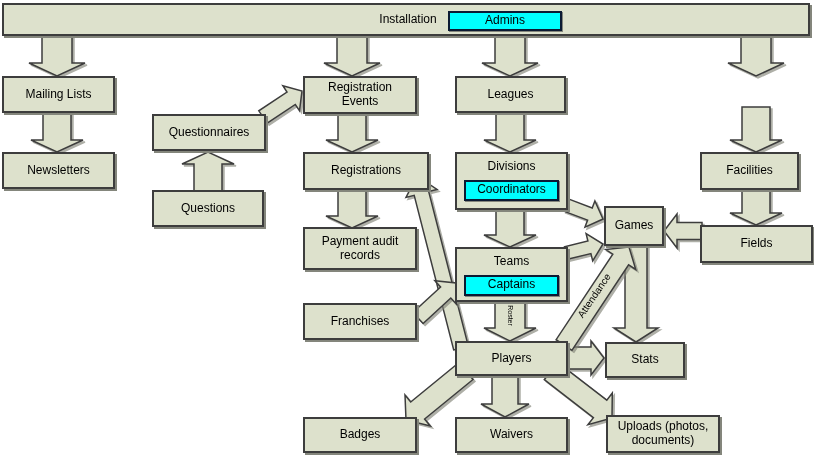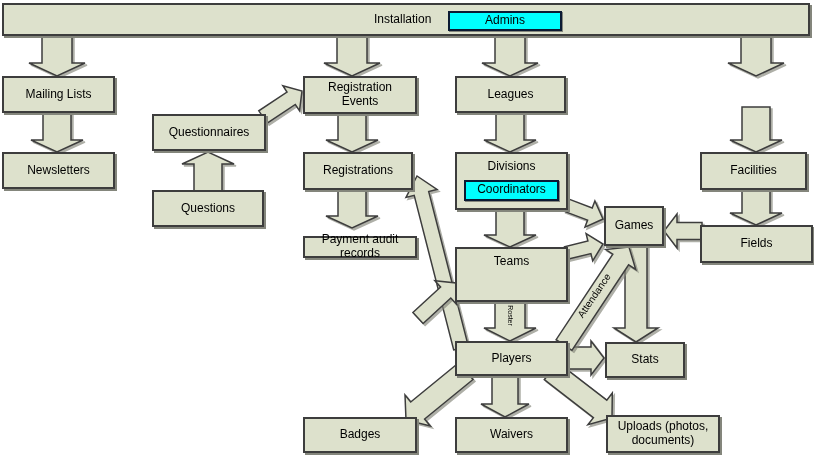--- a/index.html
+++ b/index.html
@@ -20,21 +20,21 @@
   }
   .node.col{flex-direction:column;justify-content:flex-start;padding-top:6px;gap:6px;}
   .hl{
     box-sizing:border-box;display:flex;align-items:center;justify-content:center;
     background:var(--hl-fill,#00ffff);
     border:2px solid var(--hl-border,#0b1a33);
     box-shadow:1px 1px 0 var(--shadow,rgba(130,132,120,.8));
     font-size:12px;width:95px;height:21px;
   }
   .bar{z-index:2;}
-  .bar .bar-label{position:absolute;left:370px;top:8px;width:68px;text-align:left;}
+  .bar .bar-label{position:absolute;left:370px;top:8px;width:68px;text-align:center;}
   .bar .hl{position:absolute;left:444px;top:6px;width:114px;height:20px;}
   #edges{position:absolute;left:0;top:0;z-index:1;}
   #edges polygon{
     fill:var(--node-fill,#dde1cc);
     stroke:var(--node-border,#3d3d3d);
     stroke-width:1.5;
     filter:drop-shadow(2px 2px 0 rgba(130,132,120,.65));
   }
   .edge-label{
     position:absolute;z-index:3;text-align:center;white-space:nowrap;
@@ -91,49 +91,53 @@
   <div class="node" style="left:152px;top:114px;width:114px;height:37px">
     <span>Questionnaires</span>
   </div>
   <div class="node" style="left:152px;top:190px;width:112px;height:37px">
     <span>Questions</span>
   </div>
 
   <div class="node" style="left:303px;top:76px;width:114px;height:38px">
     <span style="width:86px">Registration Events</span>
   </div>
-  <div class="node" style="left:303px;top:152px;width:110px;height:38px">
+  <div class="node" style="left:303px;top:152px;width:126px;height:38px">
     <span>Registrations</span>
   </div>
-  <div class="node" style="left:303px;top:236px;width:114px;height:22px">
+  <div class="node" style="left:303px;top:227px;width:114px;height:43px">
     <span style="width:92px">Payment audit records</span>
+  </div>
+  <div class="node" style="left:303px;top:303px;width:114px;height:37px">
+    <span>Franchises</span>
   </div>
 
   <div class="node" style="left:455px;top:76px;width:111px;height:37px">
     <span>Leagues</span>
   </div>
   <div class="node col" style="left:455px;top:152px;width:113px;height:58px">
     <span>Divisions</span>
     <span class="hl">Coordinators</span>
   </div>
   <div class="node col" style="left:455px;top:247px;width:113px;height:55px">
     <span>Teams</span>
+    <span class="hl">Captains</span>
   </div>
   <div class="node" style="left:455px;top:341px;width:113px;height:35px">
     <span>Players</span>
   </div>
 
   <div class="node" style="left:604px;top:206px;width:60px;height:40px">
     <span>Games</span>
   </div>
   <div class="node" style="left:605px;top:342px;width:80px;height:36px">
     <span>Stats</span>
   </div>
 
-  <div class="node" style="left:700px;top:152px;width:107px;height:38px">
+  <div class="node" style="left:700px;top:152px;width:99px;height:38px">
     <span>Facilities</span>
   </div>
   <div class="node" style="left:700px;top:225px;width:113px;height:38px">
     <span>Fields</span>
   </div>
 
   <div class="node" style="left:303px;top:417px;width:114px;height:36px">
     <span>Badges</span>
   </div>
   <div class="node" style="left:455px;top:417px;width:113px;height:36px">

